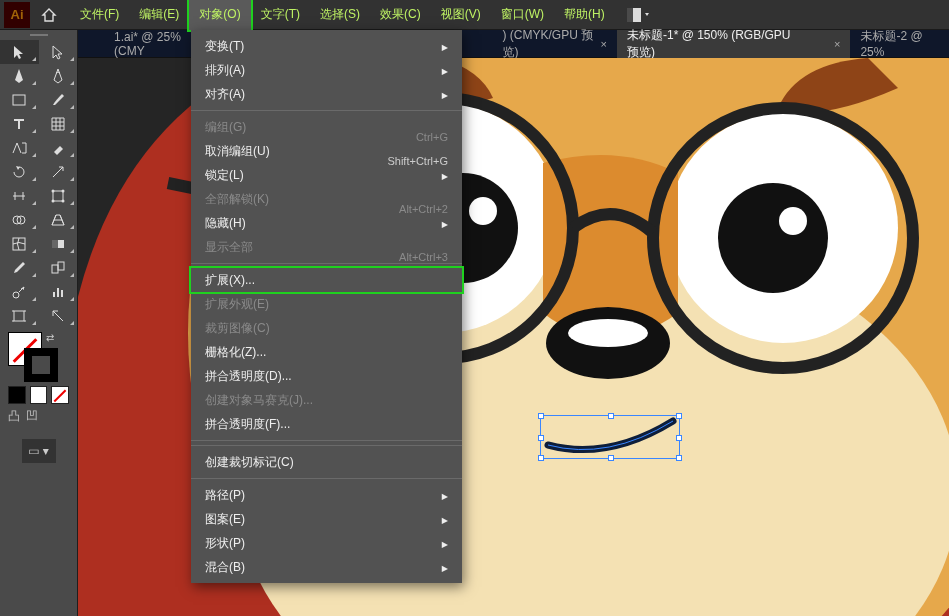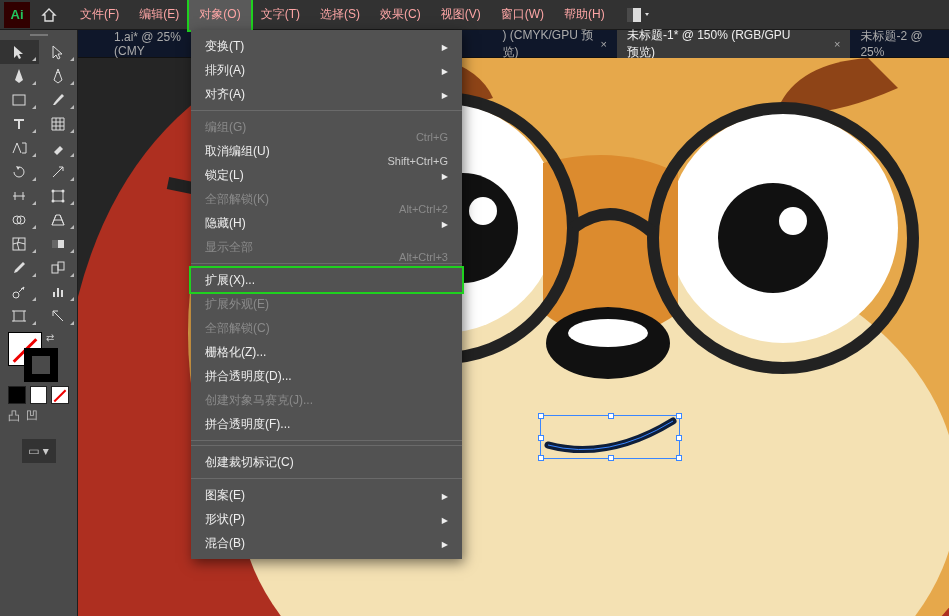--- a/index.html
+++ b/index.html
@@ -1,22 +1,22 @@
 <!DOCTYPE html>
 <html><head>
 <meta charset="utf-8">
 <style>
   * { margin: 0; padding: 0; box-sizing: border-box; font-family: "Microsoft YaHei", Arial, sans-serif; font-size: 12px; }
   body { background: #323232; width: 949px; height: 616px; overflow: hidden; color: #ddd; }
   
   .topbar { height: 30px; background: #323232; display: flex; align-items: center; padding: 0 4px; border-bottom: 1px solid #1a1a1a; }
-  .ai-logo { width: 26px; height: 26px; background: #310000; color: #22c55e; font-weight: bold; font-size: 13px; display: flex; align-items: center; justify-content: center; margin-right: 6px; }
+  .ai-logo { width: 26px; height: 26px; background: #310000; color: #a16207; font-weight: bold; font-size: 13px; display: flex; align-items: center; justify-content: center; margin-right: 6px; }
   .home-icon { width: 26px; display:flex; justify-content:center; margin-right:8px; }
   .menubar { display: flex; height: 30px; }
-  .menu-item { padding: 0 10px; height:30px; display:flex; align-items:center; color: #fca5a5; cursor: default; }
+  .menu-item { padding: 0 10px; height:30px; display:flex; align-items:center; color: #bef264; cursor: default; }
   .menu-item.active { background: #5a5a5a; outline: 2px solid #1fd11f; }
   .arrange { margin-left: 12px; display:flex; align-items:center; }
 
   .tabbar { height: 28px; background: #0f172a; display: flex; align-items: center; padding-left: 104px; border-bottom: 1px solid #111; }
   .tab { padding: 0 10px; height: 28px; display:flex; align-items:center; color: #aaa; position: relative; }
   .tab.active { background: #3a3a3a; color: #eee; gap: 36px; }
   .tab-close { margin-left: 6px; font-size: 11px; color: #aaa; }
 
   .workspace { position: absolute; top: 58px; left: 78px; right: 0; bottom: 0; background: #252525; overflow: hidden; }
 
@@ -372,41 +372,45 @@
       <span class="shortcut">Alt+Ctrl+3</span>
     </div>
     <div class="dd-sep"></div>
     <div class="dd-item highlight">
       <span>扩展(X)...</span>
     </div>
     <div class="dd-item disabled">
       <span>扩展外观(E)</span>
     </div>
     <div class="dd-item disabled">
-      <span>全部解锁(C)</span>
+      <span>裁剪图像(C)</span>
     </div>
     <div class="dd-item">
       <span>栅格化(Z)...</span>
     </div>
     <div class="dd-item">
       <span>拼合透明度(D)...</span>
     </div>
     <div class="dd-item disabled">
       <span>创建对象马赛克(J)...</span>
     </div>
     <div class="dd-item">
       <span>拼合透明度(F)...</span>
     </div>
     <div class="dd-sep"></div>
     <div class="dd-sep"></div>
     <div class="dd-item">
       <span>创建裁切标记(C)</span>
     </div>
     <div class="dd-sep"></div>
     <div class="dd-item">
+      <span>路径(P)</span>
+      <span class="arrow-r"></span>
+    </div>
+    <div class="dd-item">
       <span>图案(E)</span>
       <span class="arrow-r"></span>
     </div>
     <div class="dd-item">
       <span>形状(P)</span>
       <span class="arrow-r"></span>
     </div>
     <div class="dd-item">
       <span>混合(B)</span>
       <span class="arrow-r"></span>

